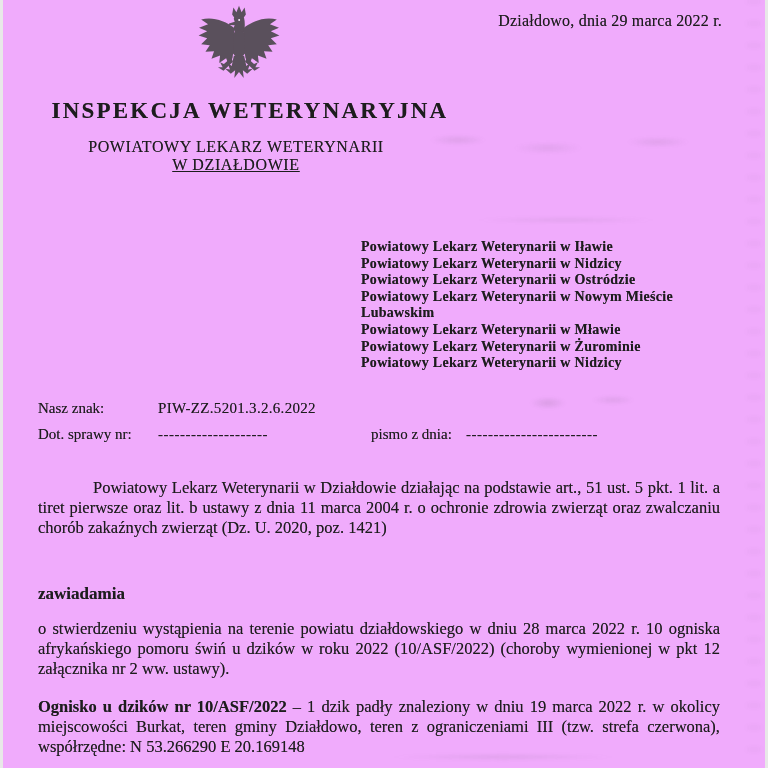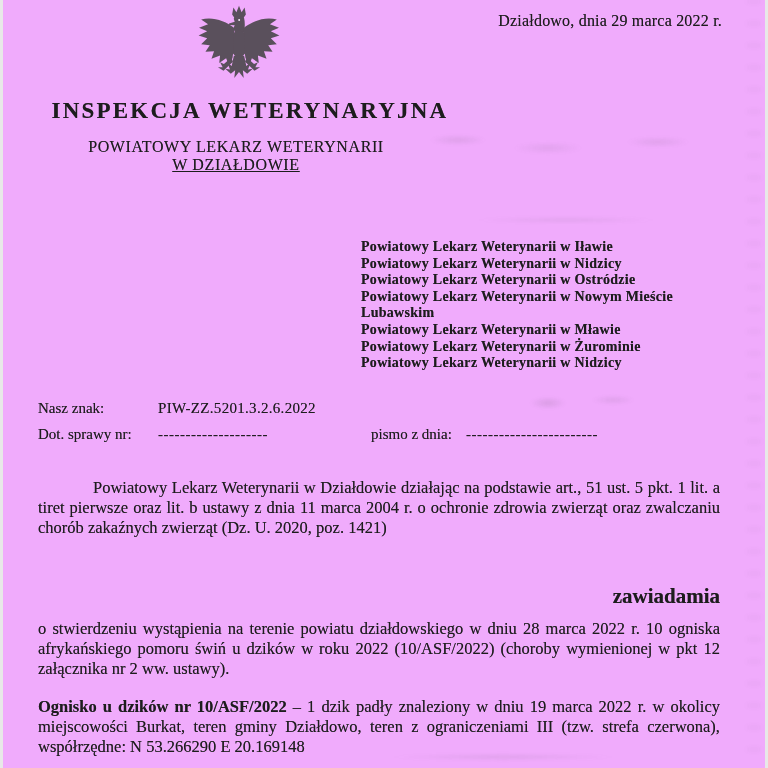--- a/index.html
+++ b/index.html
@@ -60,21 +60,21 @@
   .pismo-label{ left:368px; top:426px; }
   .pismo-value{ left:463px; top:426px; letter-spacing:.5px; }
 
   .body-par{
     position:absolute; left:35px; width:682px;
     font-size:16.5px; line-height:20px; text-align:justify;
   }
   .p1{ top:478px; text-indent:55px; }
   .keyword{
     position:absolute; left:35px; top:584px; width:682px;
-    text-align:right; font-weight:700; font-size:21px;
+    text-align:left; font-weight:700; font-size:17px;
   }
   .p2{ top:619px; }
   .p3{ top:697px; }
   .b{ font-weight:700; }
 
   
   .smudge{ position:absolute; pointer-events:none; filter:blur(1.5px); }
   .s1{ left:425px; top:120px; width:300px; height:48px;
        background:
         radial-gradient(40px 8px at 30px 20px, rgba(70,70,70,.10), transparent 70%),

